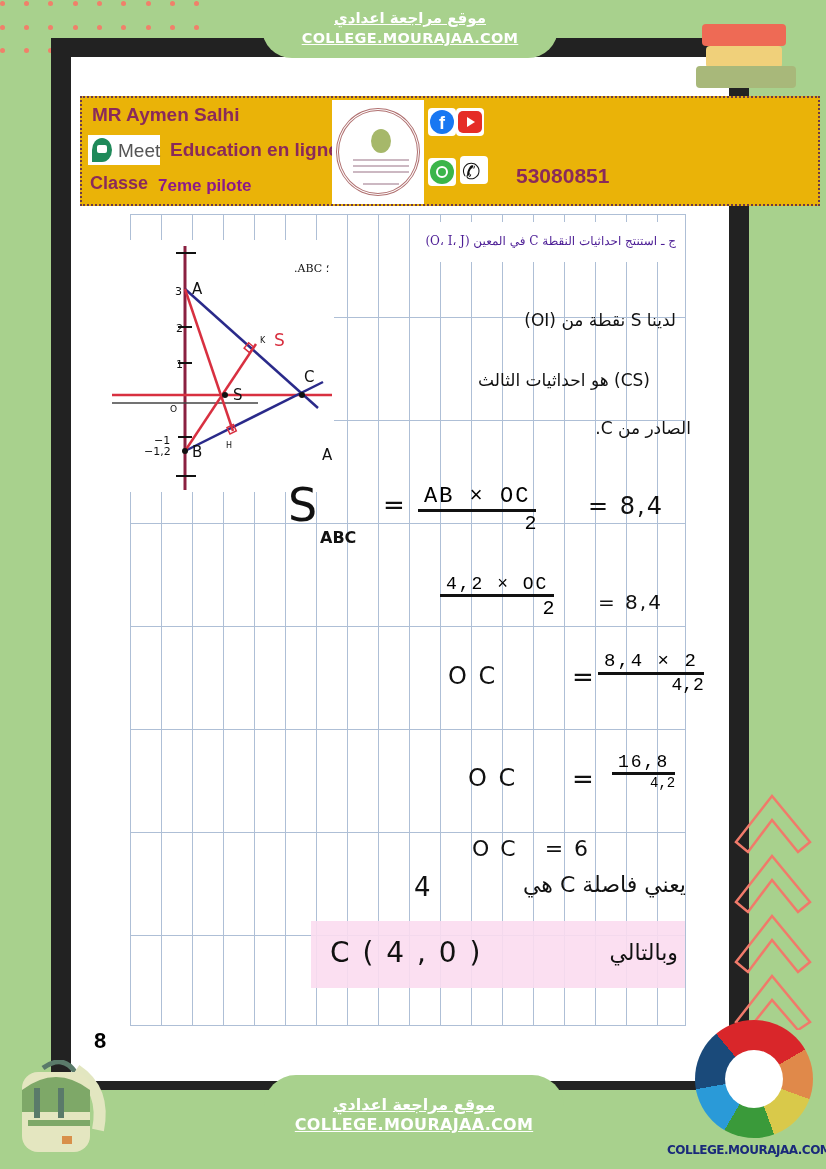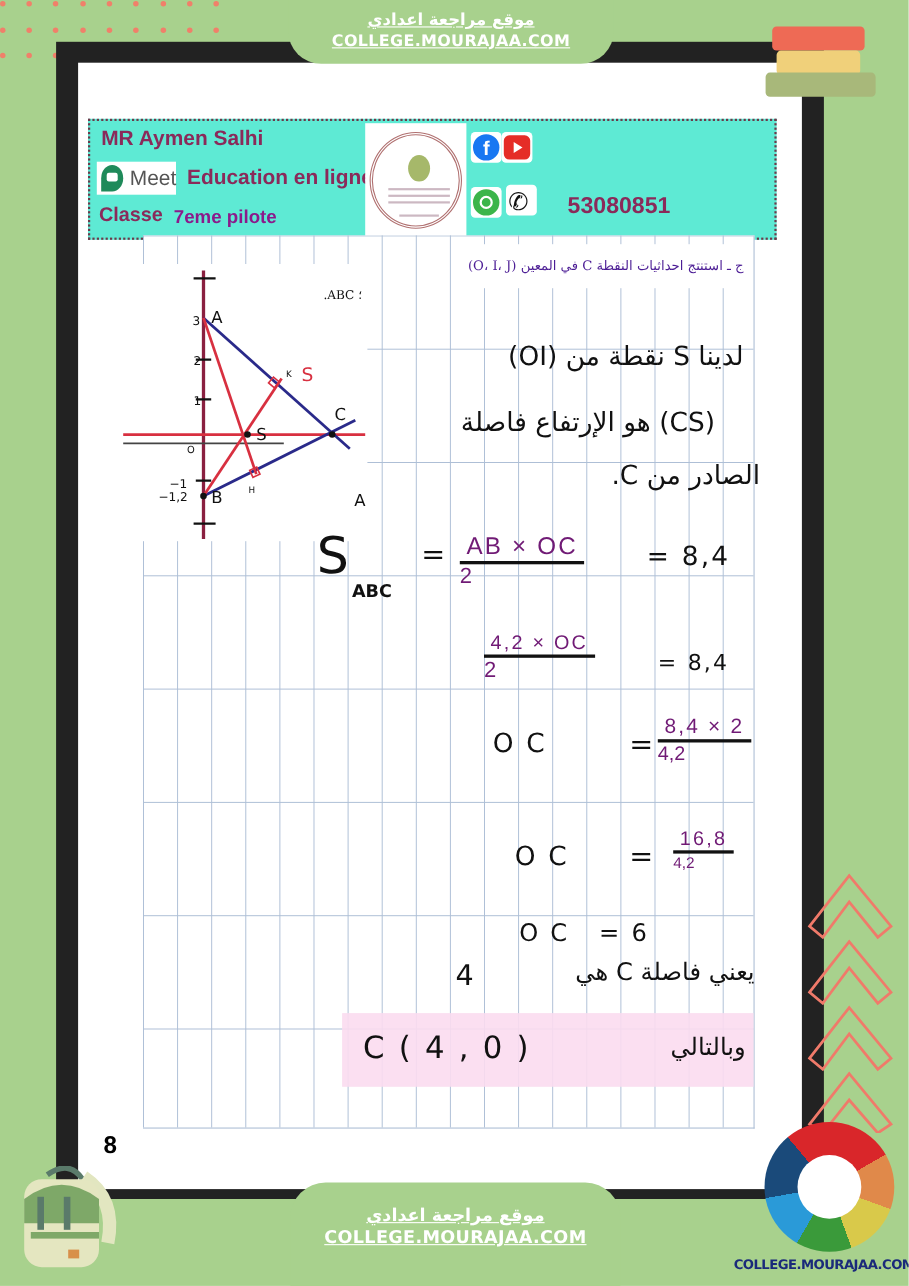--- a/index.html
+++ b/index.html
@@ -13,21 +13,21 @@
   .page { position: absolute; left: 71px; top: 57px; width: 658px; height: 1024px; background: #fff; }
 
   .pill { position: absolute; background: #a8d18d; border-radius: 28px; color: #fff; text-align: center; font-family: "DejaVu Sans", sans-serif; font-weight: bold; }
   .pill .ar { font-size: 15px; text-decoration: underline; line-height: 20px; }
   .pill .en { font-size: 14.5px; text-decoration: underline; letter-spacing: 0.3px; line-height: 20px; }
   .pill.top { left: 262px; top: -12px; width: 296px; height: 70px; padding-top: 20px; border-radius: 0 0 30px 30px; }
   .pill.bottom { left: 264px; top: 1075px; width: 300px; height: 100px; padding-top: 20px; border-radius: 32px 32px 0 0; }
   .pill.bottom .ar { font-size: 16px; }
   .pill.bottom .en { font-size: 16px; }
 
-  .header-band { position: absolute; left: 80px; top: 108px; width: 626px; height: 110px; border: 2px dotted #6b3a4a; background: #5eead4; }
+  .header-band { position: absolute; left: 80px; top: 96px; width: 740px; height: 110px; border: 2px dotted #6b3a4a; background: #eab308; }
   .hdr-text { position: absolute; font-weight: bold; color: #8a2a5a; font-family: "Liberation Sans", sans-serif; }
   .seal { position: absolute; left: 250px; top: 2px; width: 92px; height: 104px; background: #fff; }
   .seal-circle { position: absolute; left: 4px; top: 8px; width: 84px; height: 88px; border-radius: 50%; border: 3px double #b07070; background: #fff; }
   .seal-tree { position: absolute; left: 32px; top: 18px; width: 20px; height: 24px; border-radius: 50%; background: #a6b86a; }
   .seal-line { position: absolute; left: 14px; width: 56px; height: 2px; background: #a89; opacity: .6; }
   .meet-box { position: absolute; left: 6px; top: 37px; width: 72px; height: 30px; background: #fff; padding-left: 24px; }
   .meet-icon { position: absolute; left: 4px; top: 3px; width: 20px; height: 24px; background: #1f8a5a; border-radius: 50% 50% 50% 0; }
   .meet-icon::after { content: ""; position: absolute; left: 5px; top: 7px; width: 10px; height: 8px; background: #fff; border-radius: 2px; }
   .social { position: absolute; width: 28px; height: 28px; border-radius: 4px; }
 
@@ -39,23 +39,23 @@
       linear-gradient(to right, #aebfd6 1px, transparent 1px),
       linear-gradient(to bottom, #aebfd6 1px, transparent 1px);
     background-size: 31px 31px, 31px 103px;
     border-right: 1px solid #aebfd6; border-bottom: 1px solid #aebfd6; }
 
   .highlight { position: absolute; left: 311px; top: 921px; width: 374px; height: 67px; background: #fbdcef; opacity: .9; }
 
   .figure { position: absolute; left: 108px; top: 240px; width: 226px; height: 252px; background: #fff; }
 
   .hand { position: absolute; font-family: "DejaVu Sans", sans-serif; color: #111; }
-  .hand.ar { direction: rtl; font-size: 24px; }
+  .hand.ar { direction: rtl; font-size: 17px; }
   .hand.math { font-size: 24px; letter-spacing: 2px; }
-  .frac { position: absolute; text-align: left; font-family: Liberation Sans, sans-serif; color: #701a75; }
+  .frac { position: absolute; text-align: right; font-family: Liberation Mono, monospace; color: #000000; }
   .frac .num { font-size: 22px; letter-spacing: 2px; border-bottom: 3px solid #111; padding: 0 6px; }
   .frac .den { font-size: 20px; }
 
   .page-num { position: absolute; left: 94px; top: 1028px; font-size: 22px; font-weight: bold; color: #000; }
 
   .books { position: absolute; left: 696px; top: 10px; width: 110px; height: 80px; }
   .book { position: absolute; height: 22px; border-radius: 4px; }
   .backpack { position: absolute; left: 18px; top: 1060px; width: 95px; height: 95px; }
   .chevrons { position: absolute; left: 732px; top: 790px; width: 82px; height: 240px; }
   .wheel { position: absolute; left: 695px; top: 1020px; width: 118px; height: 118px; border-radius: 50%;
@@ -179,21 +179,21 @@
     <text x="125" y="160" font-size="15" fill="#111" font-family="DejaVu Sans">S</text>
     <text x="152" y="103" font-size="8" fill="#111" font-family="DejaVu Sans">K</text>
     <text x="118" y="208" font-size="8" fill="#111" font-family="DejaVu Sans">H</text>
     <text x="166" y="106" font-size="17" fill="#d83040" font-family="DejaVu Sans">S</text>
     <text x="186" y="32" font-size="11" fill="#111" font-family="DejaVu Serif">.ABC ؛</text>
     <text x="214" y="220" font-size="15" fill="#111" font-family="DejaVu Sans">A</text>
   </svg>
 </div>
 
 <div class="hand ar" style="right:150px;top:310px;">لدينا S نقطة من (OI)</div>
-<div class="hand ar" style="right:176px;top:370px;">(CS) هو الإرتفاع فاصلة</div>
+<div class="hand ar" style="right:176px;top:370px;">(CS) هو احداثيات الثالث</div>
 <div class="hand ar" style="right:135px;top:418px;">الصادر من C.</div>
 
 <div class="hand" style="left:288px;top:478px;font-size:46px;">S</div>
 <div class="hand" style="left:320px;top:528px;font-size:16px;font-weight:bold;">ABC</div>
 <div class="hand" style="left:383px;top:490px;font-size:26px;">=</div>
 <div class="frac" style="left:418px;top:484px;">
   <div class="num">AB × OC</div>
   <div class="den">2</div>
 </div>
 <div class="hand math" style="left:588px;top:492px;">= 8,4</div>

